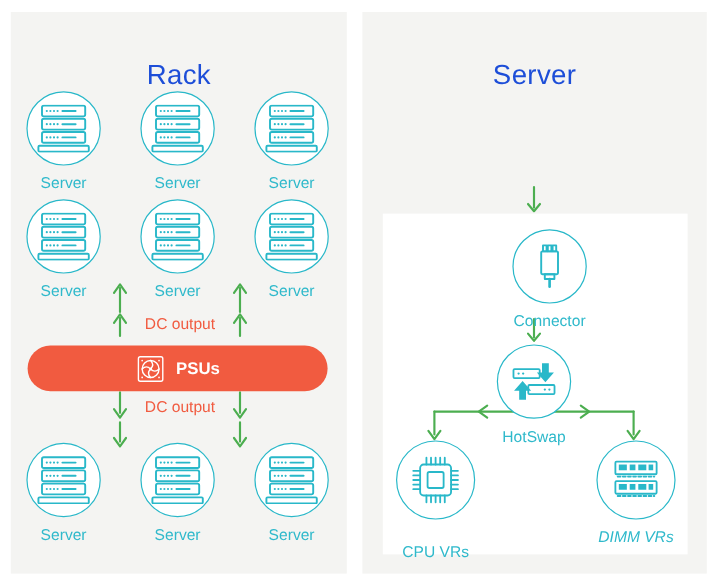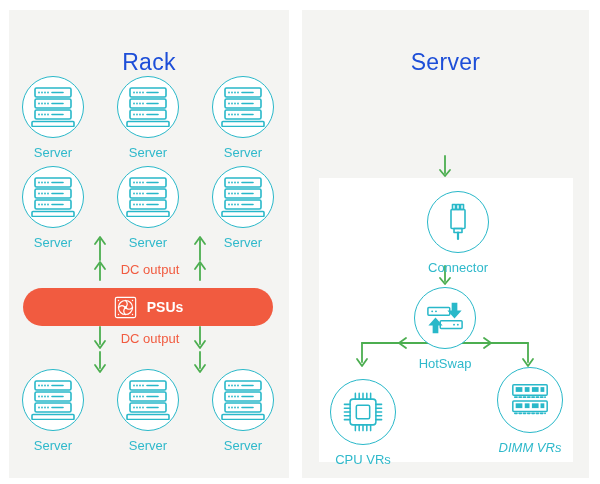--- a/index.html
+++ b/index.html
@@ -371,21 +371,21 @@
             <rect class="st" x="15" y="23" width="23" height="8" rx="1"></rect>
             <circle class="fl" cx="29.5" cy="27" r="1"></circle>
               <circle class="fl" cx="33.5" cy="27" r="1"></circle>
             <polygon class="fl" points="7,36 7,28 2.5,28 10,19.5 17.5,28 13,28 13,36"></polygon>
           </svg>
         </span>
       </div>
       <div class="node-label">HotSwap</div>
     </div>
 
-    <div class="node" style="left:13px;top:369px;">
+    <div class="node" style="left:13px;top:357px;gap:12px;">
       <div class="circle lg">
         <span class="icon">
           <svg width="42" height="42" viewBox="0 0 44 44">
             <path class="st" d="M14 2.5 V8.5 M18 2.5 V8.5 M22 2.5 V8.5 M26 2.5 V8.5 M30 2.5 V8.5"></path>
             <path class="st" d="M14 35.5 V41.5 M18 35.5 V41.5 M22 35.5 V41.5 M26 35.5 V41.5 M30 35.5 V41.5"></path>
             <path class="st" d="M2.5 14 H8.5 M2.5 18 H8.5 M2.5 22 H8.5 M2.5 26 H8.5 M2.5 30 H8.5"></path>
             <path class="st" d="M35.5 14 H41.5 M35.5 18 H41.5 M35.5 22 H41.5 M35.5 26 H41.5 M35.5 30 H41.5"></path>
             <rect class="st" x="8.5" y="8.5" width="27" height="27" rx="3"></rect>
             <rect class="st" x="15" y="15" width="14" height="14" rx="1.5"></rect>
           </svg>

